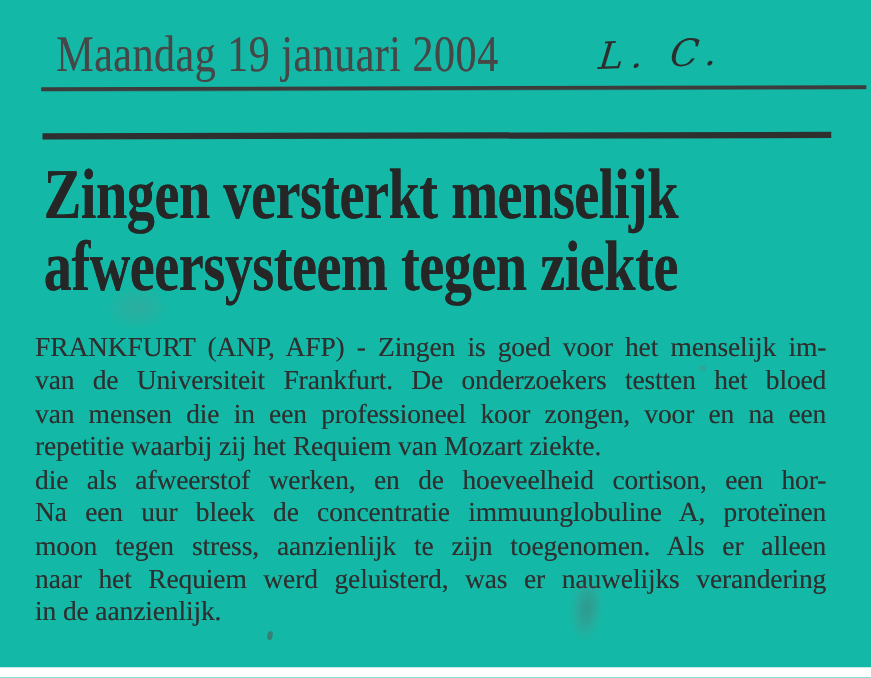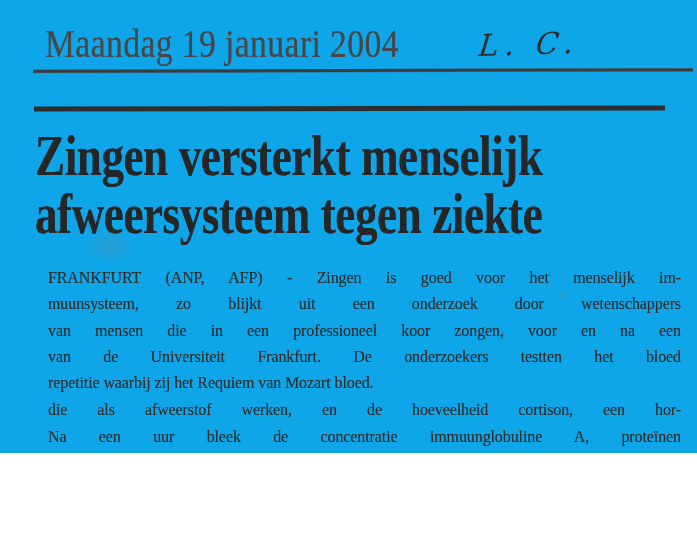--- a/index.html
+++ b/index.html
@@ -1,20 +1,20 @@
 <!DOCTYPE html>
 <html><head>
 <meta charset="utf-8">
 <style>
   html, body { margin: 0; padding: 0; background: #ffffff; }
   .page {
     position: relative;
     width: 697px;
-    height: 453px;
-    background: #0ea5e9;
+    height: 534px;
+    background: #14b8a6;
     overflow: hidden;
     font-family: "Liberation Serif", "DejaVu Serif", serif;
   }
 
   
   .date-line {
     position: absolute;
     left: 45px;
     top: 19px;
     font-size: 41px;
@@ -68,24 +68,24 @@
     transform: scaleX(0.79);
     transform-origin: left top;
     letter-spacing: -0.5px;
     text-shadow: 0 0 0.6px rgba(20,20,20,0.7);
   }
   .headline .hl { display: block; }
 
   
   .body-copy {
     position: absolute;
-    left: 48px;
+    left: 28px;
     top: 265px;
     width: 633px;
-    font-size: 16px;
+    font-size: 22px;
     line-height: 26.3px;
     color: #2f2f2f;
     letter-spacing: -0.1px;
     text-shadow: 0 0 0.4px rgba(40,40,40,0.5);
   }
   .para { margin: 0; }
   .para + .para { margin-top: 1px; }
   .jline { text-align: justify; text-align-last: justify; }
   .jline--end { text-align-last: left; }
 
@@ -130,24 +130,23 @@
   <div class="rule rule-thick"></div>
 
   <h1 class="headline">
     <span class="hl">Zingen versterkt menselijk</span>
     <span class="hl">afweersysteem tegen ziekte</span>
   </h1>
 
   <div class="body-copy">
     <div class="para">
       <div class="jline">FRANKFURT (ANP, AFP) - Zingen is goed voor het menselijk im-</div>
-      <div class="jline">muunsysteem, zo blijkt uit een onderzoek door wetenschappers</div>
+      <div class="jline">van de Universiteit Frankfurt. De onderzoekers testten het bloed</div>
       <div class="jline">van mensen die in een professioneel koor zongen, voor en na een</div>
-      <div class="jline">van de Universiteit Frankfurt. De onderzoekers testten het bloed</div>
-      <div class="jline jline--end">repetitie waarbij zij het Requiem van Mozart bloed.</div>
+      <div class="jline jline--end">repetitie waarbij zij het Requiem van Mozart ziekte.</div>
     </div>
     <div class="para">
       <div class="jline">die als afweerstof werken, en de hoeveelheid cortison, een hor-</div>
       <div class="jline">Na een uur bleek de concentratie immuunglobuline A, proteïnen</div>
       <div class="jline">moon tegen stress, aanzienlijk te zijn toegenomen. Als er alleen</div>
       <div class="jline">naar het Requiem werd geluisterd, was er nauwelijks verandering</div>
       <div class="jline jline--end">in de aanzienlijk.</div>
     </div>
   </div>
 

